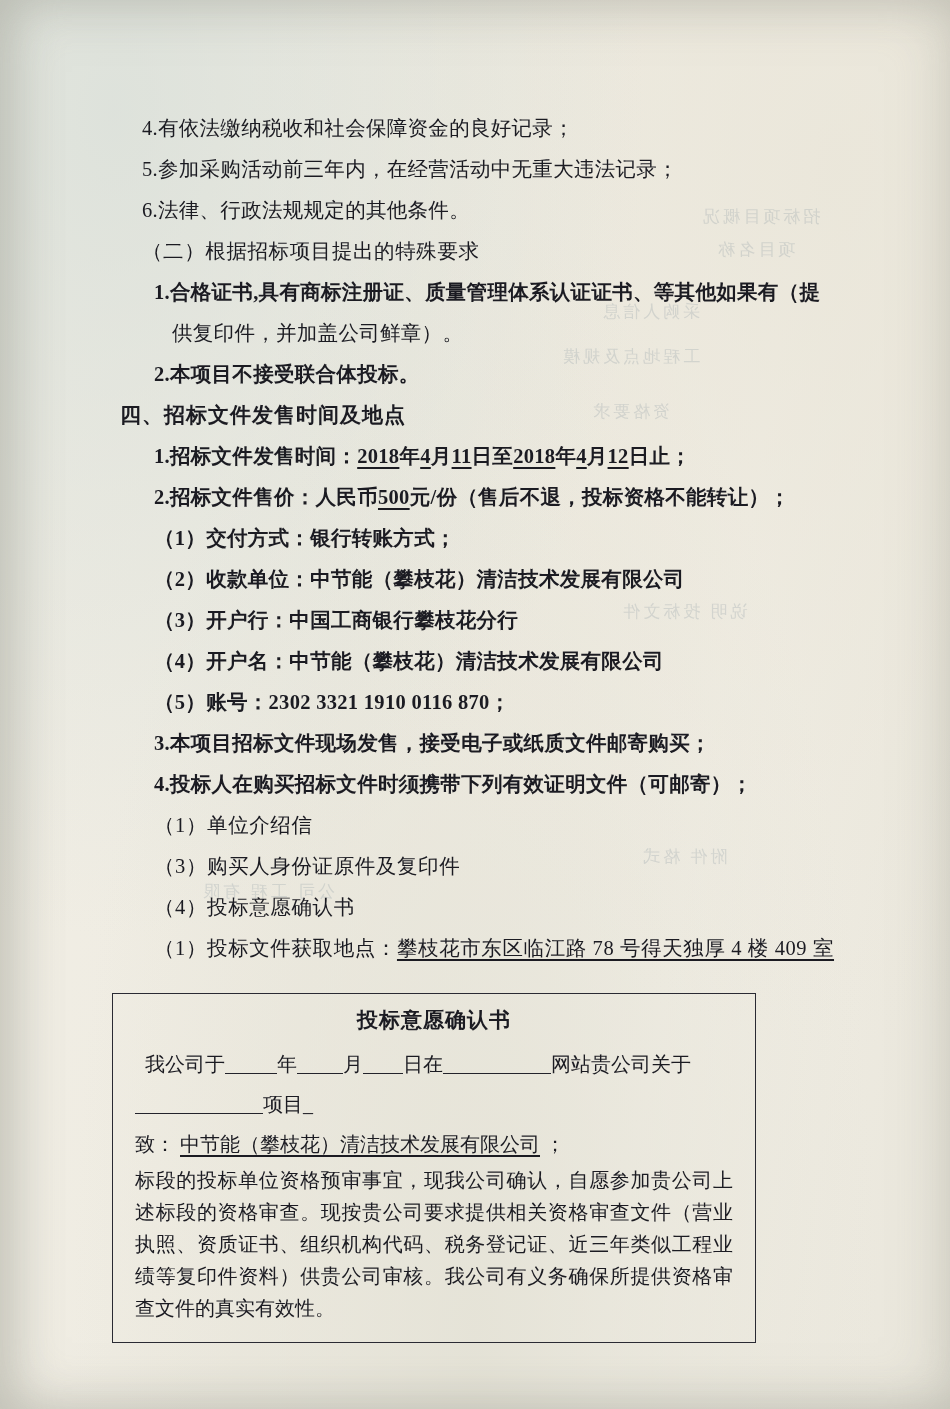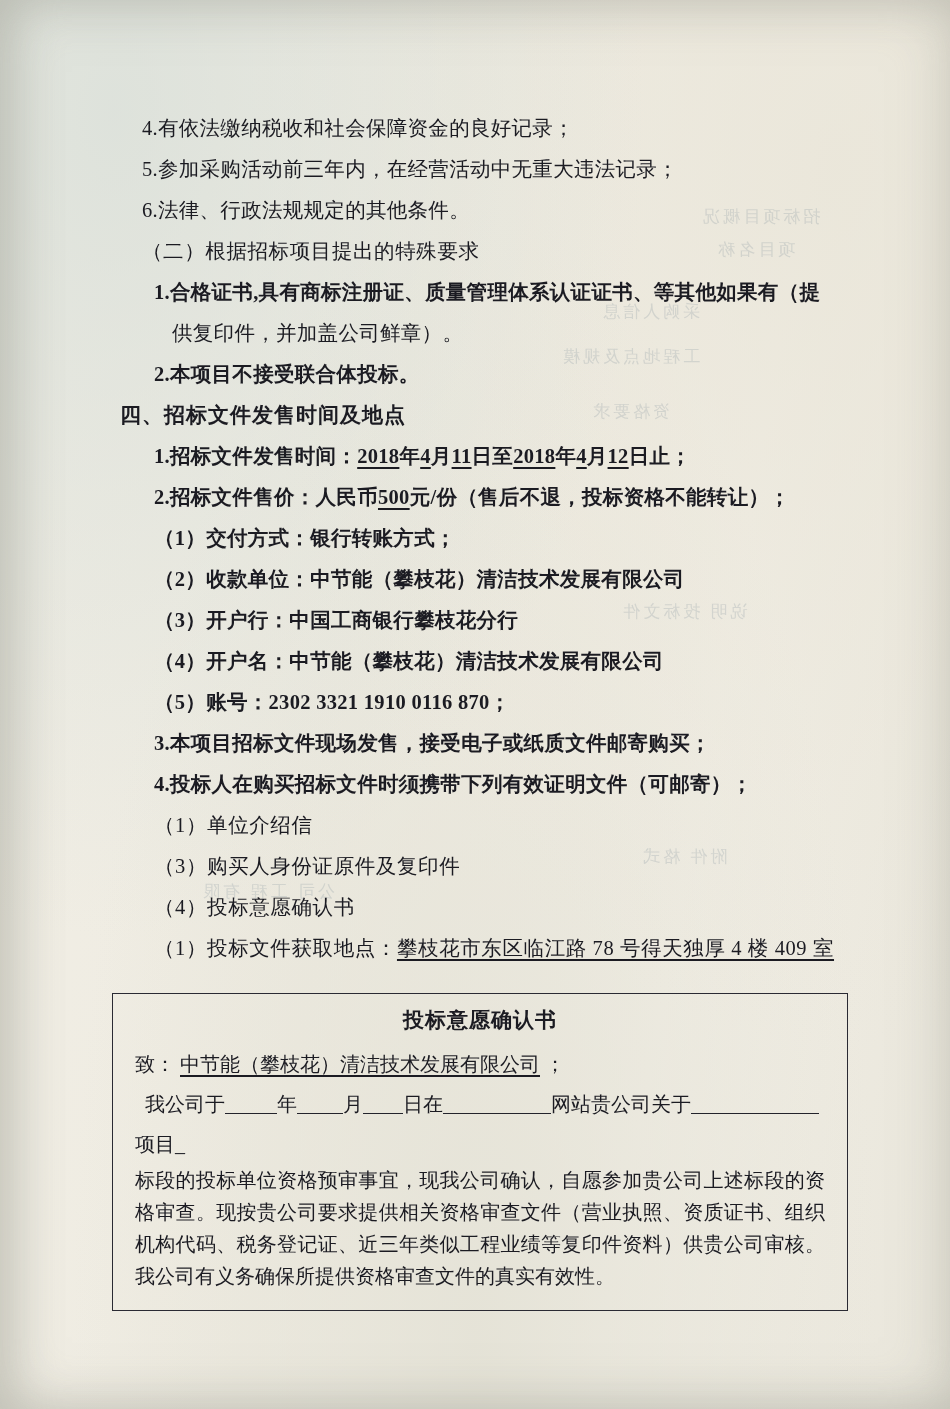--- a/index.html
+++ b/index.html
@@ -68,21 +68,21 @@
     display: inline-block;
     border-bottom: 1px solid #23232b;
     height: 19px;
     vertical-align: -3px;
   }
   
   .confirm-box {
     position: absolute;
     left: 112px;
     top: 993px;
-    width: 736px;
+    width: 644px;
     border: 1.5px solid #2a2a33;
     box-sizing: border-box;
     padding: 12px 22px 18px 22px;
   }
   .confirm-title {
     text-align: center;
     font-weight: bold;
     font-size: 21px;
     letter-spacing: 1px;
     margin-bottom: 10px;
@@ -155,25 +155,25 @@
   <div class="line indent2 bold">
     <span>（1）投标文件获取地点：</span><span class="u">攀枝花市东区临江路 78 号得天独厚 4 楼 409 室</span>
   </div>
 
 </div>
 
 <div class="confirm-box">
   <div class="confirm-title">投标意愿确认书</div>
 
   <div class="confirm-line">
+    &nbsp;&nbsp;<span>我公司于</span><span class="ul-space" style="width:52px;"></span><span>年</span><span class="ul-space" style="width:46px;"></span><span>月</span><span class="ul-space" style="width:40px;"></span><span>日在</span><span class="ul-space" style="width:108px;"></span><span>网站贵公司关于</span><span class="ul-space" style="width:128px;"></span><span>项目_</span>
+  </div>
+
+  <div class="confirm-line">
     <span>致：</span>
     <span class="u">中节能（攀枝花）清洁技术发展有限公司</span>
     <span>；</span>
-  </div>
-
-  <div class="confirm-line">
-    &nbsp;&nbsp;<span>我公司于</span><span class="ul-space" style="width:52px;"></span><span>年</span><span class="ul-space" style="width:46px;"></span><span>月</span><span class="ul-space" style="width:40px;"></span><span>日在</span><span class="ul-space" style="width:108px;"></span><span>网站贵公司关于</span><span class="ul-space" style="width:128px;"></span><span>项目_</span>
   </div>
 
   <div class="confirm-body">标段的投标单位资格预审事宜，现我公司确认，自愿参加贵公司上述标段的资格审查。现按贵公司要求提供相关资格审查文件（营业执照、资质证书、组织机构代码、税务登记证、近三年类似工程业绩等复印件资料）供贵公司审核。我公司有义务确保所提供资格审查文件的真实有效性。</div>
 </div>
 
 <div class="edge-shadow"></div>
 
 </body></html>

